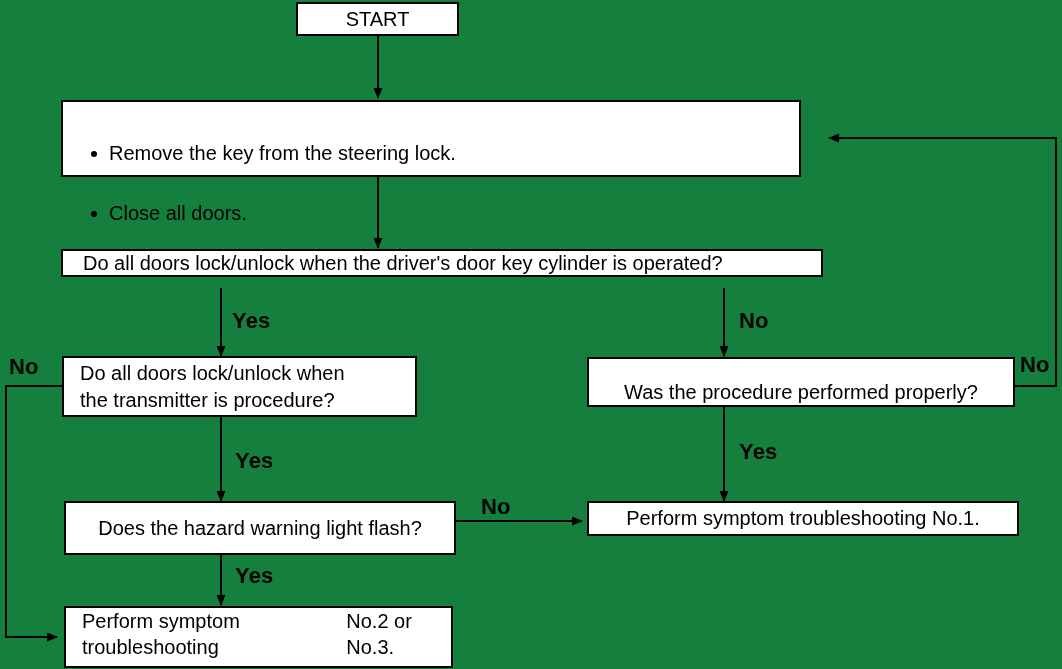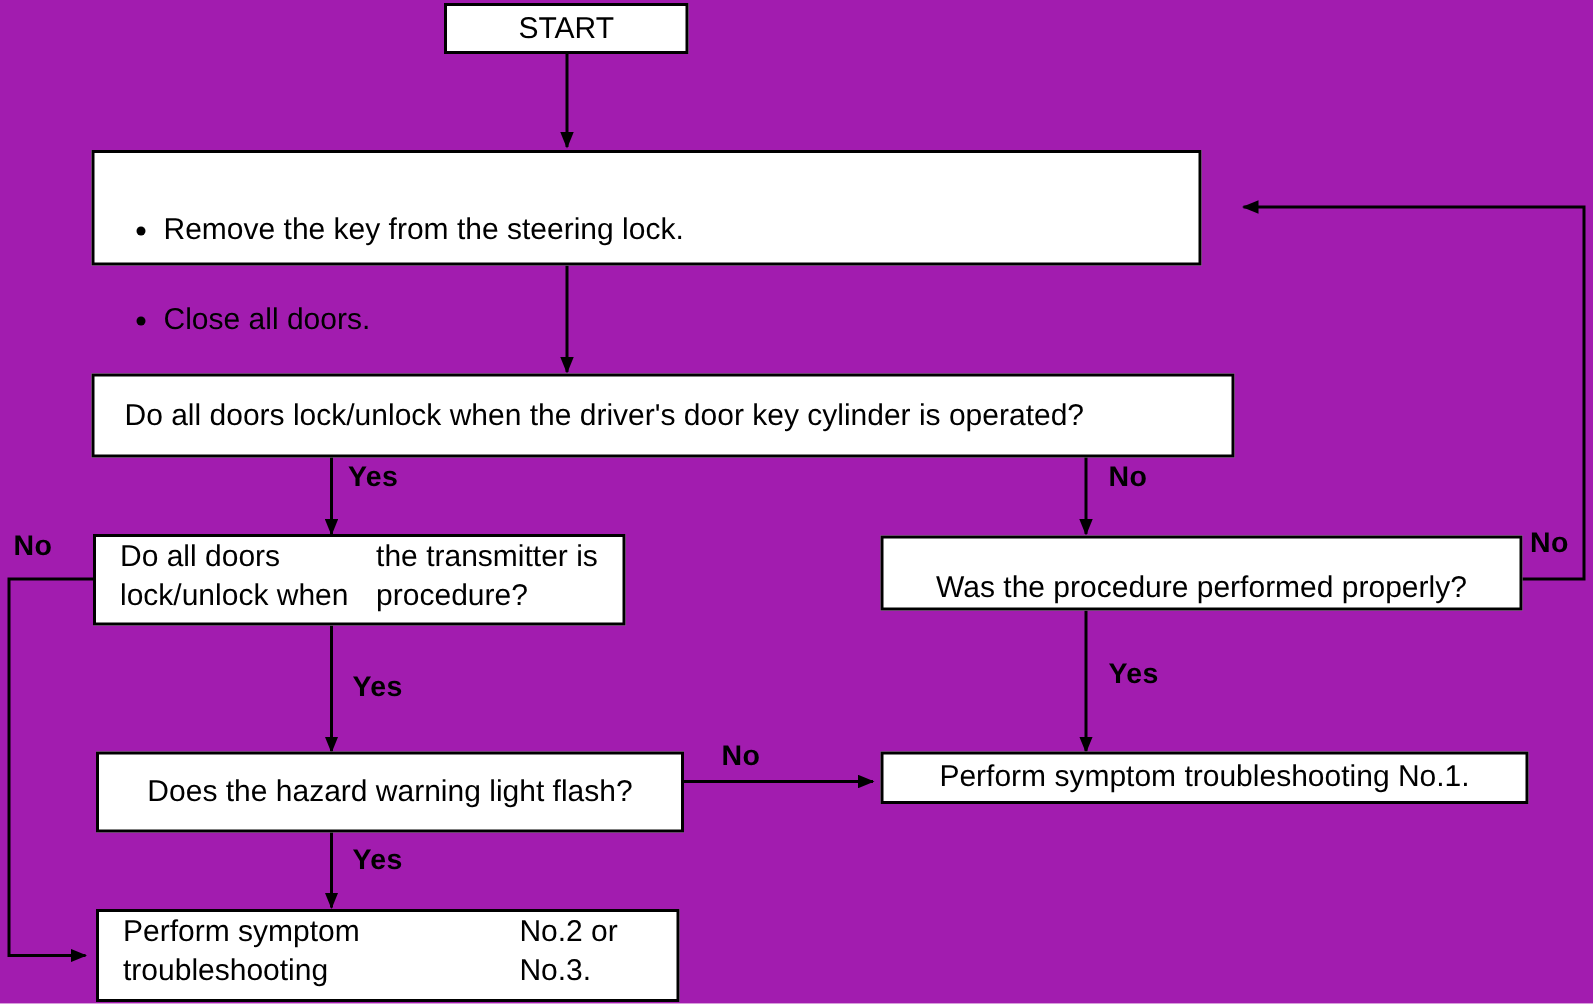--- a/index.html
+++ b/index.html
@@ -8,21 +8,21 @@
     padding: 0;
     background: #ffffff;
   }
   body {
     font-family: "Liberation Sans", sans-serif;
   }
   #flowchart-root {
     position: relative;
     width: 1062px;
     height: 669px;
-    background: #a21caf;
+    background: #15803d;
     overflow: hidden;
   }
   svg.wires {
     position: absolute;
     left: 0;
     top: 0;
     width: 1062px;
     height: 669px;
     pointer-events: none;
   }
@@ -64,21 +64,21 @@
     position: absolute;
     left: 2px;
     top: 11px;
     width: 6px;
     height: 6px;
     border-radius: 50%;
     background: #000000;
   }
   .edge-label {
     position: absolute;
-    font-size: 19px;
+    font-size: 22px;
     font-weight: bold;
     color: #000000;
     white-space: nowrap;
     letter-spacing: 0.2px;
   }
 </style>
 </head>
 <body>
 
 <div id="flowchart-root">
@@ -113,25 +113,25 @@
 
   <div class="node center" style="left:296px; top:2px; width:163px; height:34px;">
     <span class="node-text">START</span>
   </div>
 
   <div class="node bullets" style="left:61px; top:100px; width:740px; height:77px; display:block;">
     <span class="bullet-line">Remove the key from the steering lock.</span>
     <span class="bullet-line">Close all doors.</span>
   </div>
 
-  <div class="node left" style="left:61px; top:249px; width:762px; height:56px;text-align:center;">
+  <div class="node left" style="left:61px; top:249px; width:762px; height:28px;text-align:center;">
     <span class="node-text">Do all doors lock/unlock when the driver's door key cylinder is operated?</span>
   </div>
 
-  <div class="node" style="left:62px; top:356px; width:355px; height:61px; flex-direction:row; align-items:flex-start; justify-content:center; padding-left:16px;">
+  <div class="node" style="left:62px; top:356px; width:355px; height:61px; flex-direction:column; align-items:flex-start; justify-content:center; padding-left:16px;">
     <span class="node-text">Do all doors lock/unlock when</span>
     <span class="node-text">the transmitter is procedure?</span>
   </div>
 
   <div class="node center" style="left:587px; top:357px; width:428px; height:50px;align-items:flex-end;">
     <span class="node-text">Was the procedure performed properly?</span>
   </div>
 
   <div class="node center" style="left:64px; top:501px; width:392px; height:54px;">
     <span class="node-text">Does the hazard warning light flash?</span>

